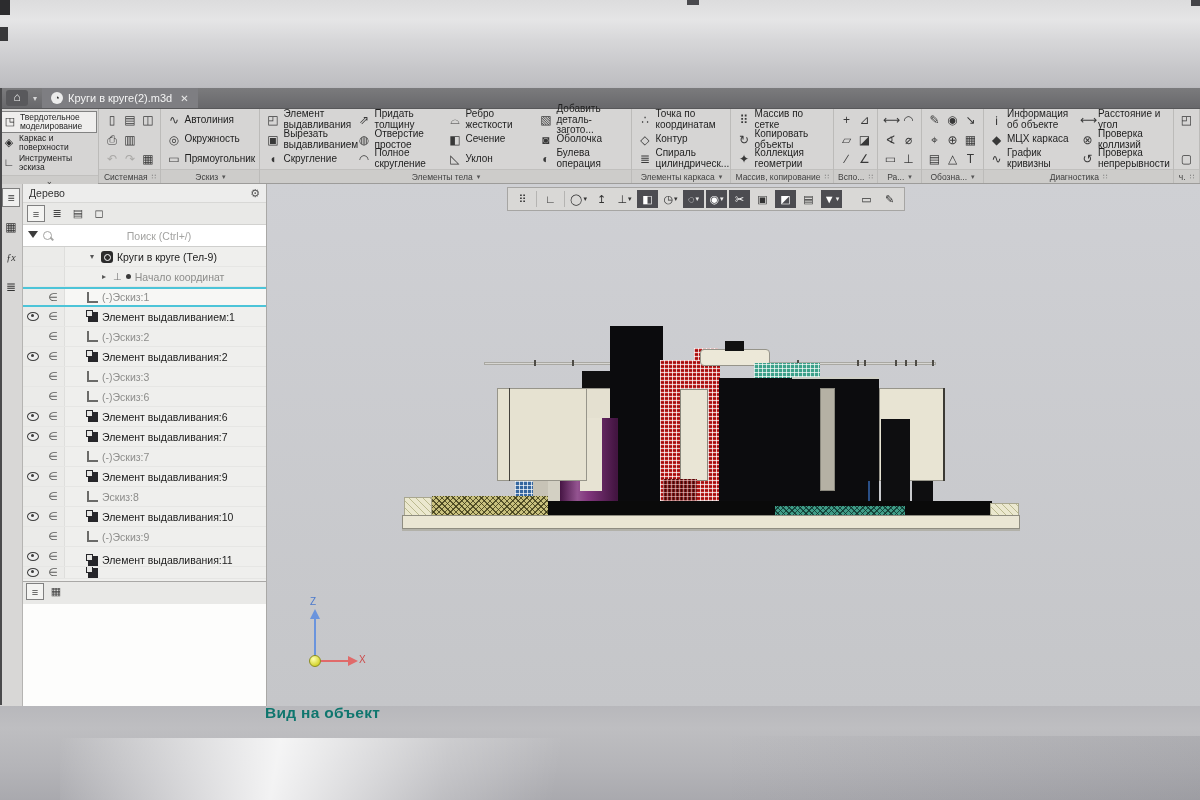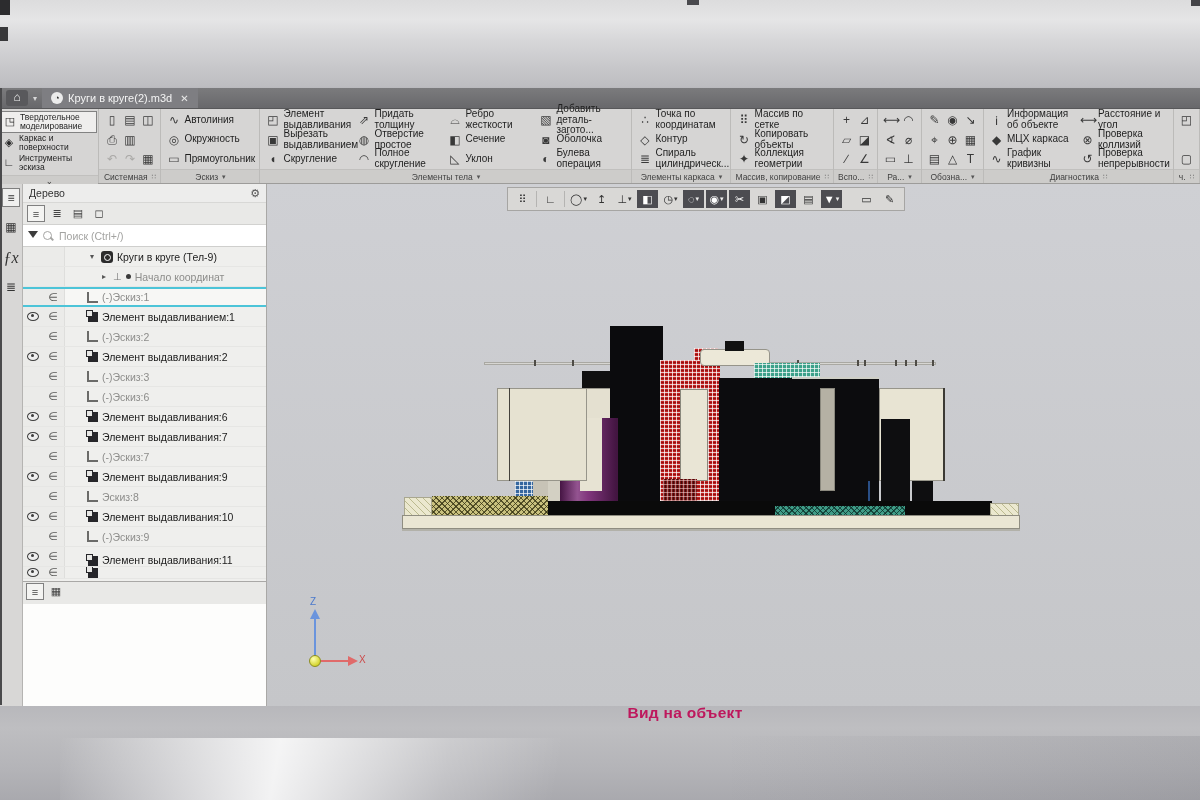--- a/index.html
+++ b/index.html
@@ -40,34 +40,34 @@
   .rcell{display:flex;align-items:center;gap:3px;height:18px;}
   .rg{font-size:12px;color:#383838;width:15px;text-align:center;flex:none;}
   .rl{font-size:10px;line-height:1.06;color:#1e1e1e;width:70px;}
   .rcell.dim .rg{color:#a9a8a6;}
 
   
   .main{position:relative;height:522px;display:flex;background:#fff;}
   .leftbar{width:22px;background:#d8d7d6;border-right:1px solid #b5b4b2;display:flex;flex-direction:column;align-items:center;padding-top:4px;gap:11px;}
   .lbico{width:18px;height:19px;font-size:12px;color:#333;text-align:center;line-height:19px;}
   .lbico.active{background:#efefee;border:1px solid #7f7f7f;box-sizing:border-box;}
-  .lbico .fx{font-style:italic;font-family:"Liberation Serif",serif;font-size:16px;}
+  .lbico .fx{font-style:italic;font-family:"Liberation Serif",serif;font-size:10px;}
 
   .treepanel{width:243px;display:flex;flex-direction:column;border-right:1px solid #a9a8a6;background:#fdfdfc;}
   .tp-head{height:18px;background:#ededec;border-bottom:1px solid #d8d8d6;display:flex;align-items:center;padding:0 6px;font-size:10.5px;color:#333;}
   .tp-head .sp{flex:1;}
   .gear{color:#555;font-size:11px;}
   .tp-tools{height:21px;background:#e9e9e7;border-bottom:1px solid #d2d2d0;display:flex;align-items:center;gap:3px;padding:0 4px;}
   .tt{width:18px;height:17px;font-size:11px;color:#444;text-align:center;line-height:17px;}
   .tt.active{background:#f4f4f2;border:1px solid #808080;box-sizing:border-box;}
   .tp-search{height:21px;background:#fff;border-bottom:1px solid #cfcfcd;display:flex;align-items:center;gap:5px;padding:0 5px;}
   .funnel{width:0;height:0;border-left:5px solid transparent;border-right:5px solid transparent;border-top:7px solid #3c3c3c;position:relative;top:-1px;}
   .mag{width:7px;height:7px;border:1.5px solid #a5a5a3;border-radius:50%;position:relative;}
   .mag::after{content:"";position:absolute;left:6px;top:6px;width:4px;height:1.5px;background:#a5a5a3;transform:rotate(45deg);}
-  .tp-search input{border:0;outline:0;flex:1;font-size:10.5px;color:#444;font-family:"Liberation Sans",sans-serif;background:transparent;}
+  .tp-search input{border:0;outline:0;flex:1;font-size:10.5px;color:#444;font-family:"Liberation Sans",sans-serif;background:transparent;text-align:center;}
   .tp-search input::placeholder{color:#a3a3a1;}
   .tp-rows{height:334px;background:#efefed;overflow:hidden;}
   .trow{height:20px;display:flex;align-items:stretch;background:#efefed;border-bottom:1px solid #e6e6e4;box-sizing:border-box;}
   .trow.sel{background:#f7f7f5;border-top:2px solid #4cc4d8;border-bottom:2px solid #4cc4d8;}
   .tcells{width:41px;flex:none;display:flex;align-items:center;border-right:1px solid #dededc;background:#ebebe9;}
   .c-eye{width:20px;display:flex;justify-content:center;}
   .c-mem{width:20px;text-align:center;font-size:11px;color:#5a5a58;}
   .eye{width:10px;height:7px;border:1px solid #3d3d3d;border-radius:50%;position:relative;background:#efefef;}
   .eye::after{content:"";position:absolute;left:2.5px;top:1px;width:3px;height:3px;border-radius:50%;background:#3d3d3d;}
   .tbody{display:flex;align-items:center;gap:4px;flex:1;}
@@ -107,21 +107,21 @@
   
   .triad{position:absolute;left:0;top:0;z-index:20;}
   .tz-line{position:absolute;left:47px;top:434px;width:2px;height:42px;background:#6a94dd;}
   .tz-head{position:absolute;left:43px;top:425px;width:0;height:0;border-left:5px solid transparent;border-right:5px solid transparent;border-bottom:10px solid #6a94dd;}
   .tx-line{position:absolute;left:49px;top:476px;width:32px;height:2px;background:#e06a6a;}
   .tx-head{position:absolute;left:81px;top:472px;width:0;height:0;border-top:5px solid transparent;border-bottom:5px solid transparent;border-left:10px solid #e06a6a;}
   .torigin{position:absolute;left:42px;top:471px;width:12px;height:12px;border-radius:50%;background:radial-gradient(circle at 35% 30%,#feffb0,#d6d631 70%,#a8a818);border:1px solid #8e8e20;box-sizing:border-box;}
   .tlz{position:absolute;left:43px;top:412px;font-size:10px;color:#4b79cc;}
   .tlx{position:absolute;left:92px;top:470px;font-size:10px;color:#cc4b4b;}
 
-  .caption{position:absolute;left:265px;top:704px;width:840px;text-align:center;font-size:15.5px;font-weight:bold;color:#be185d;letter-spacing:.3px;}
+  .caption{position:absolute;left:265px;top:704px;width:840px;font-size:15.5px;font-weight:bold;color:#0f766e;letter-spacing:.3px;}
 </style>
 </head>
 <body>
 
 <div class="streak"></div>
 <div class="shade-br"></div>
 <div id="artifacts">
     <div class="artifact" style="left: 0px; top: 0px; width: 10px; height: 15px; background: rgb(44, 44, 46);"></div>
     <div class="artifact" style="left: 0px; top: 27px; width: 8px; height: 14px; background: rgb(56, 56, 58);"></div>
     <div class="artifact" style="left: 687px; top: 0px; width: 12px; height: 5px; background: rgb(74, 74, 78);"></div>

